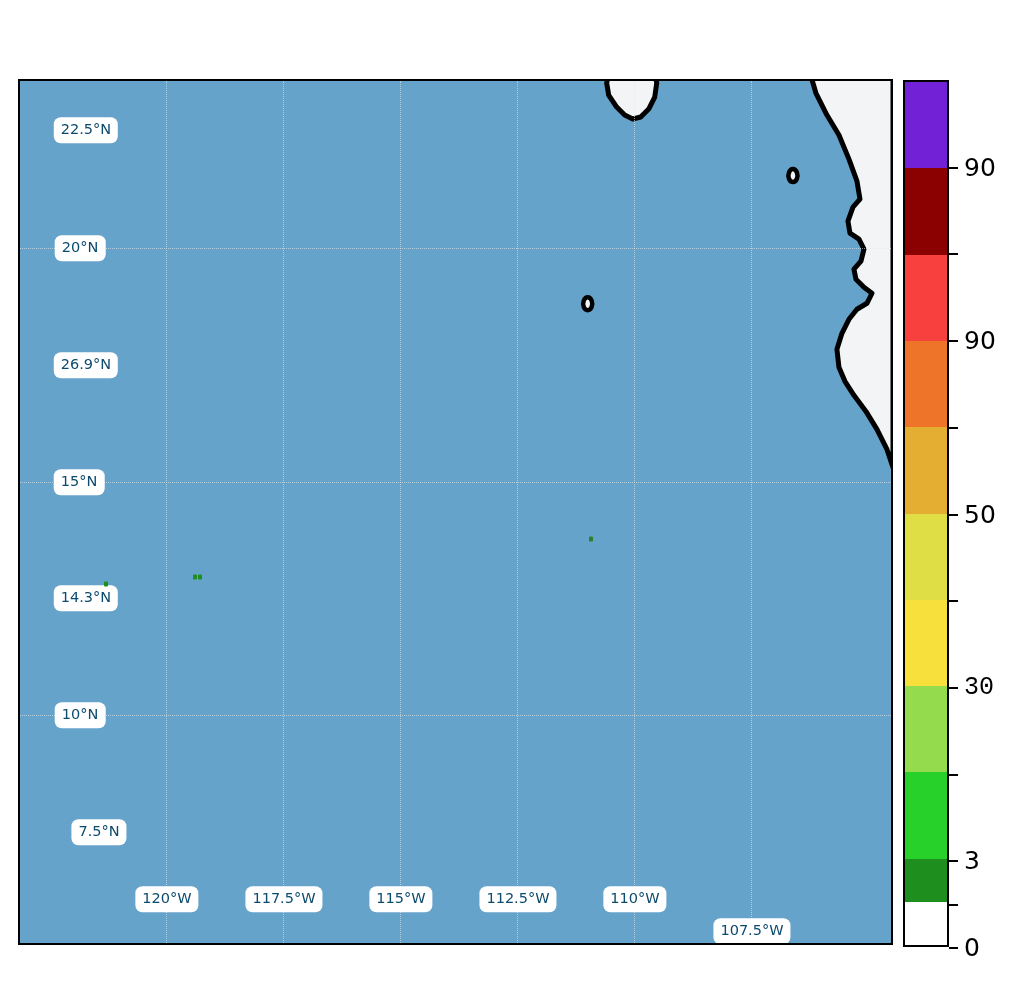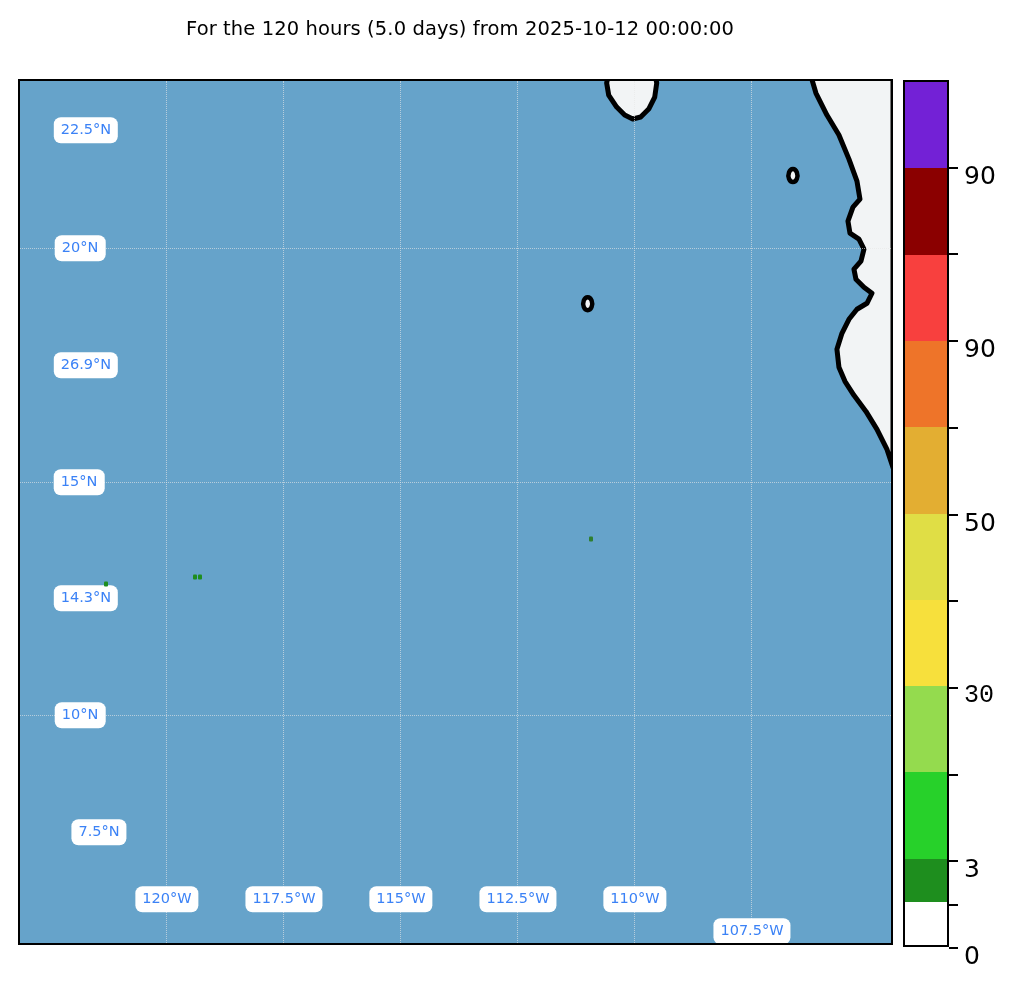--- a/index.html
+++ b/index.html
@@ -67,21 +67,21 @@
   .grid-h {
     left: 0; right: 0;
     height: 0;
     border-top: 1.6px dotted #e8e8e8;
   }
 
   
   .geo-label {
     position: absolute;
     background: #ffffff;
-    color: #3b82f6;
+    color: #0c4a6e;
     font-size: 14.5px;
     line-height: 14.5px;
     padding: 5px 7px 6px 7px;
     border-radius: 7px;
     white-space: nowrap;
     transform: translate(-50%, -50%);
     font-family: "DejaVu Sans", sans-serif;
   }
 
   
@@ -120,28 +120,26 @@
   }
   .cb-label {
     position: absolute;
     left: 61px;
     color: #000000;
     font-size: 25px;
     line-height: 25px;
     transform: translateY(-50%);
     white-space: nowrap;
     font-family: "DejaVu Sans", sans-serif;
-    margin-top: 8px;
   }
 </style>
 </head>
 <body>
 
 <div id="title-block">
-  <span id="title-line-2">For the 120 hours (5.0 days) from 2025-10-12 00:00:00</span>
 </div>
 
 <div id="map-panel">
   <div id="ocean-fill"></div>
 
   <svg id="geo-svg" viewBox="0 0 870 861" preserveAspectRatio="none">
 
     <path d="M 870,-5 L 790,-5 L 795,12 L 806,34 L 818,54 L 828,78 L 836,100
              L 839,118 L 832,126 L 827,140 L 829,152 L 838,158 L 843,168
              L 840,180 L 833,188 L 835,198 L 843,206 L 851,212 L 846,222

